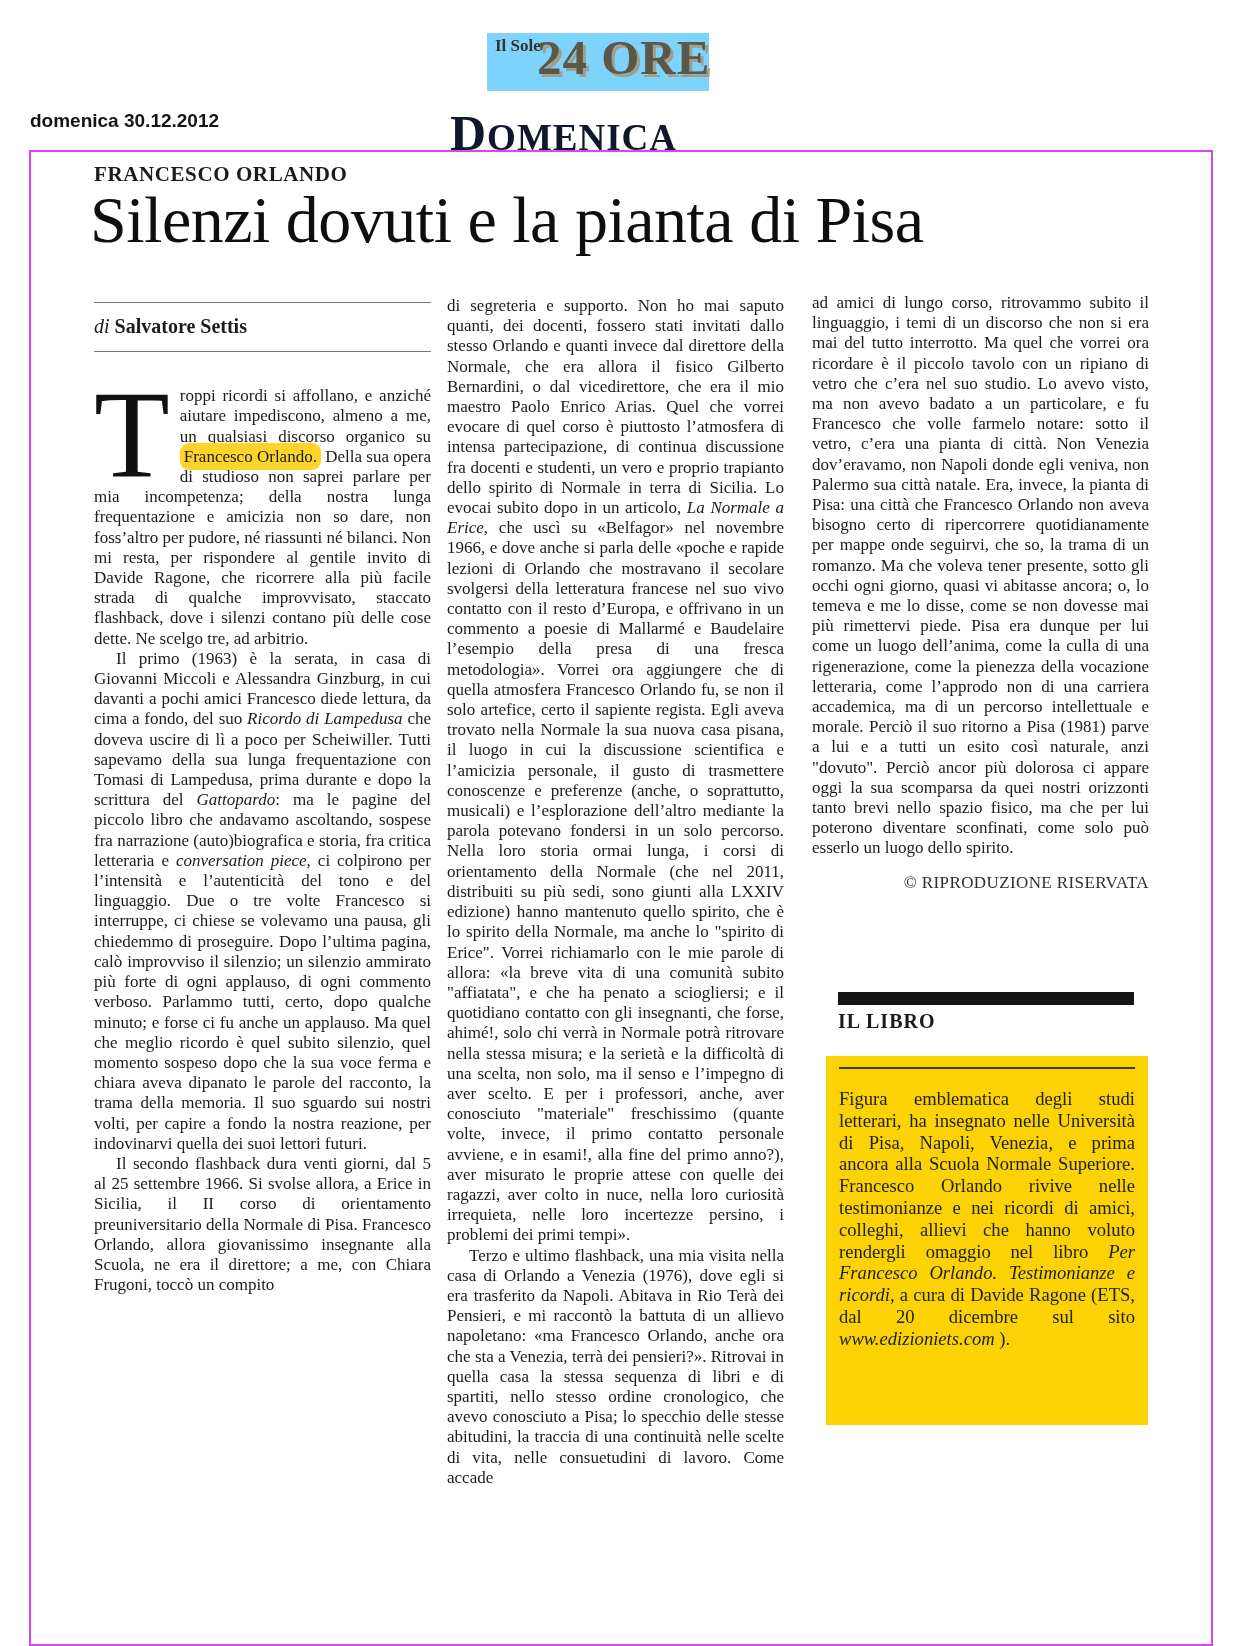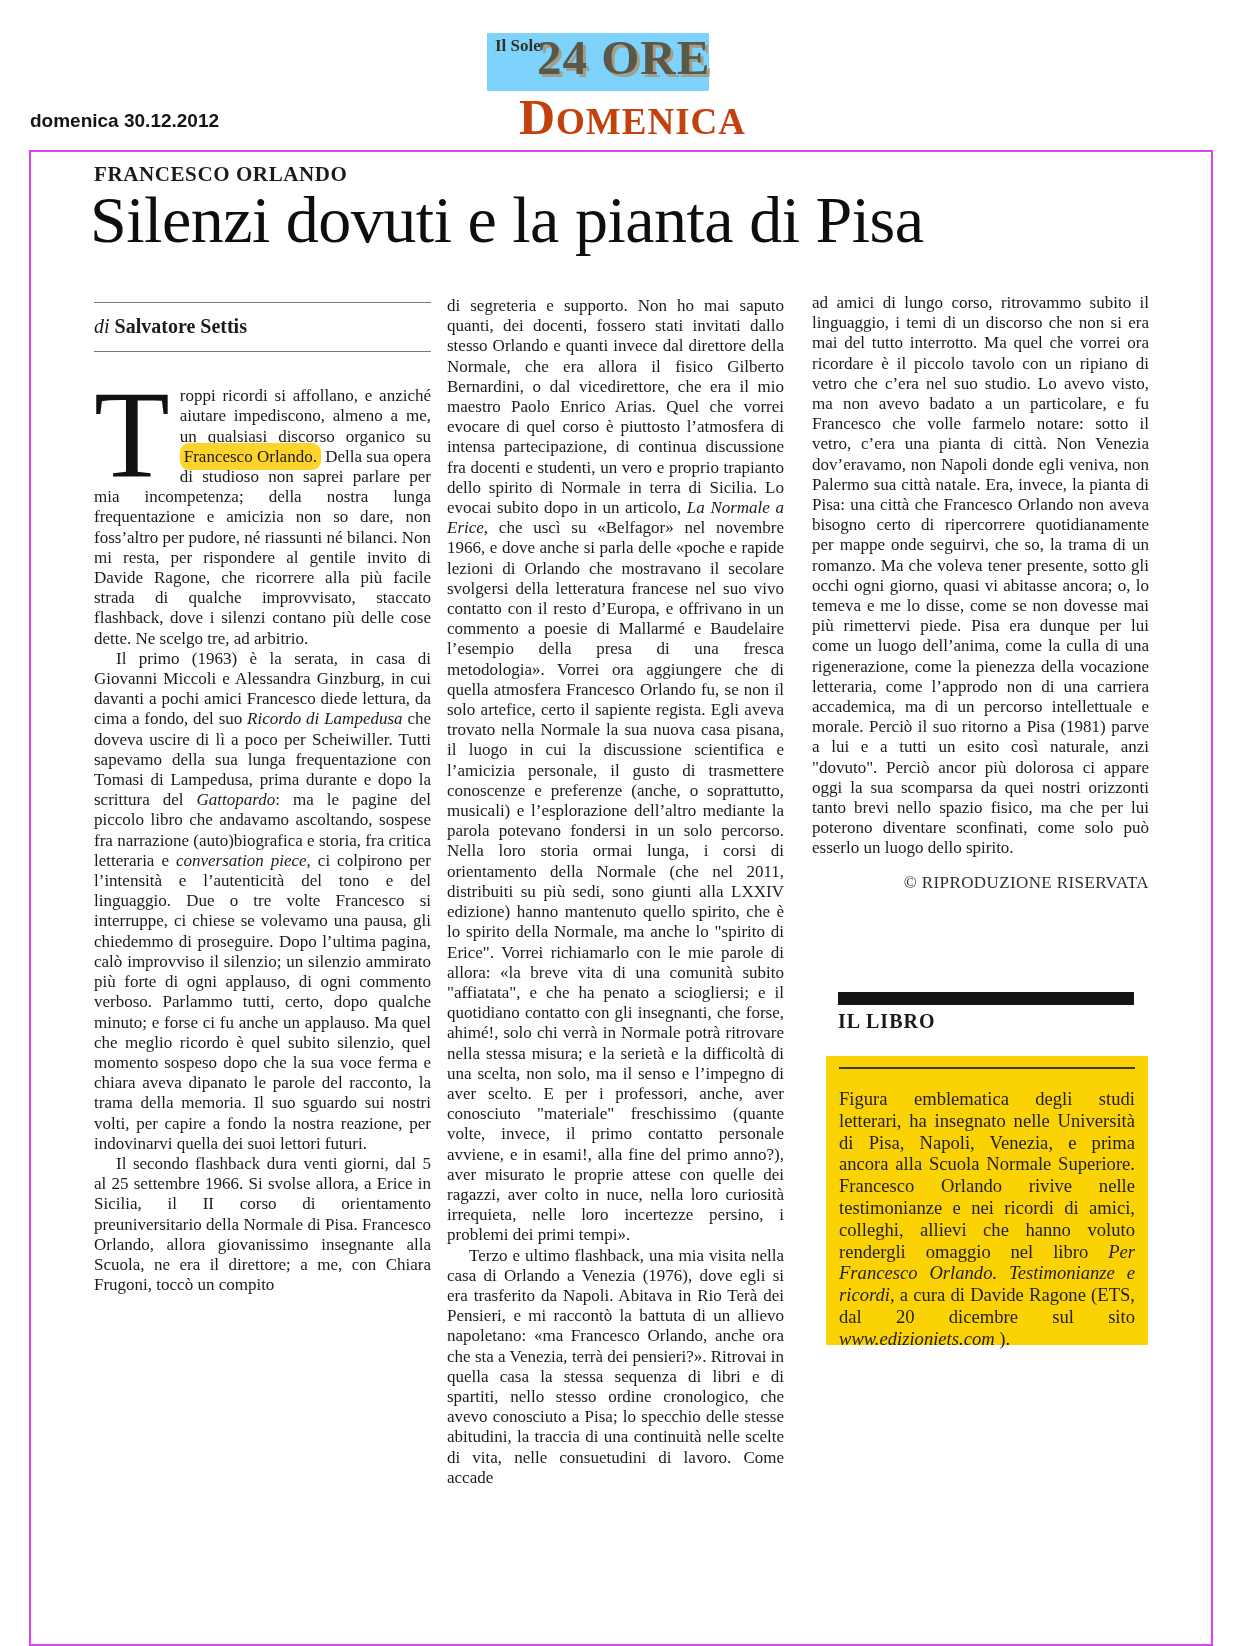--- a/index.html
+++ b/index.html
@@ -7,22 +7,22 @@
        font-family:"Liberation Serif",serif;color:#1a1a1a;}
 
   
   .logo-box{position:absolute;left:487px;top:33px;width:222px;height:58px;
             background:#7dd3fc;}
   .logo-prefix{position:absolute;left:8px;top:3px;font-weight:bold;
                font-size:17px;color:#33322a;}
   .logo-main{position:absolute;left:50px;top:-4px;font-weight:bold;
              font-size:49px;letter-spacing:1px;color:#5a5848;
              text-shadow:3px 3px 0 #a29e8a;white-space:nowrap;}
-  .edition{position:absolute;left:450px;top:88px;width:296px;text-align:right;
-           font-weight:bold;font-size:37px;letter-spacing:1px;color:#c2410c;}
+  .edition{position:absolute;left:450px;top:104px;width:296px;text-align:left;
+           font-weight:bold;font-size:37px;letter-spacing:1px;color:#0f172a;}
   .edition::first-letter{font-size:50px;}
   .page-date{position:absolute;left:30px;top:110px;
              font-family:"Liberation Sans",sans-serif;font-weight:bold;
              font-size:19px;color:#151515;}
 
   
   .frame{position:absolute;left:29px;top:150px;width:1180px;height:1492px;
          border:2px solid #d946ef;background:#fff;overflow:hidden;}
   .kicker{position:absolute;left:63px;top:10px;font-weight:bold;
           font-size:21px;letter-spacing:0.6px;color:#1c1c1c;}
@@ -47,21 +47,21 @@
   .it{font-style:italic;}
   .hl{background:#ffd42a;border-radius:9px;padding:4px 4px;}
   .copyright{margin-top:14px;text-align:right;font-size:17px;
              letter-spacing:0.4px;color:#2e2e2e;}
 
   
   .libro-bar{position:absolute;left:807px;top:840px;width:296px;height:13px;
              background:#141414;}
   .libro-title{position:absolute;left:807px;top:858px;font-weight:bold;
                font-size:20px;letter-spacing:1px;color:#1a1a1a;}
-  .libro-box{position:absolute;left:795px;top:904px;width:322px;height:289px;
+  .libro-box{position:absolute;left:795px;top:904px;width:322px;height:369px;
              background:#fbd304;}
   .libro-rule{margin:11px 13px 0 13px;border-top:2px solid #3c3a10;}
   .libro-text{margin:0;padding:19px 13px 0 13px;text-align:justify;
               font-size:18.6px;line-height:21.8px;color:#1f1e18;}
 </style>
 </head>
 <body>
 
 <div class="logo-box">
   <span class="logo-prefix">Il Sole</span>

